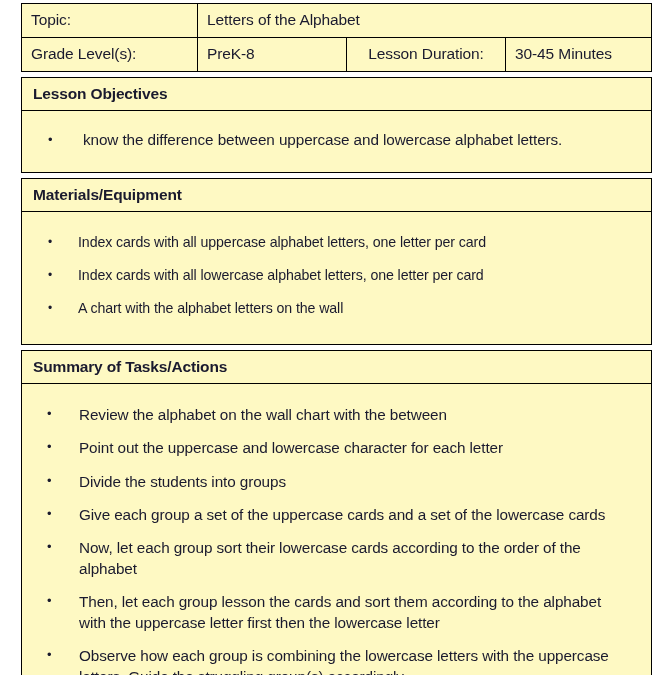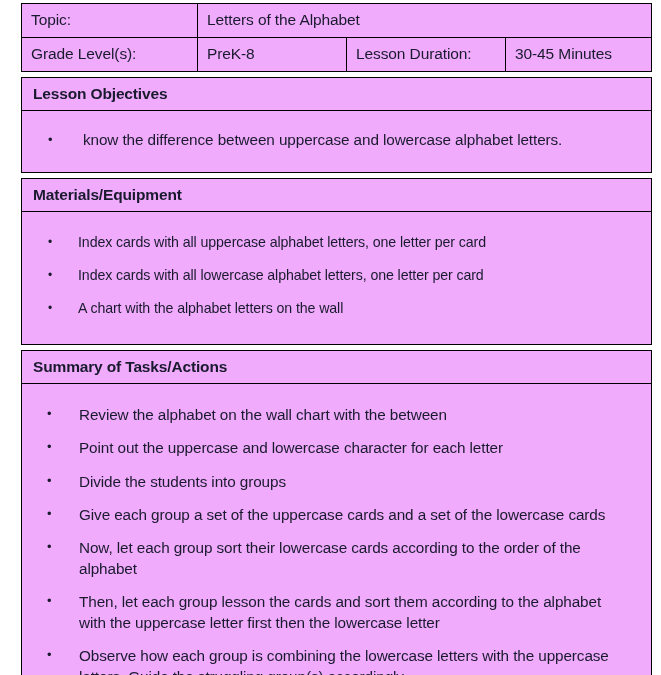--- a/index.html
+++ b/index.html
@@ -28,21 +28,21 @@
     top: 3px;
     width: 631px;
   }
 
   
   .block {
     border: 1.5px solid #000000;
     border-collapse: collapse;
     width: 100%;
     box-sizing: border-box;
-    background: #f0abfc;
+    background: #fef9c3;
   }
   .block + .block {
     margin-top: 5px;
   }
 
   .row {
     display: flex;
     width: 100%;
     box-sizing: border-box;
   }
@@ -57,21 +57,21 @@
     line-height: 1.28;
     letter-spacing: -0.1px;
   }
   .cell + .cell {
     border-left: 1.5px solid #000000;
   }
 
   .c-label   { width: 175px; flex: 0 0 175px; }
   .c-value   { flex: 1 1 auto; }
   .c-grade   { width: 149px; flex: 0 0 149px; }
-  .c-durlbl  { width: 159px; flex: 0 0 159px; }
+  .c-durlbl  { width: 159px; flex: 0 0 159px; text-align: center; }
   .c-durval  { flex: 1 1 auto; }
 
   .section-head {
     padding: 6px 9px 7px 11px;
     font-size: 15.5px;
     font-weight: bold;
     line-height: 1.25;
     letter-spacing: -0.15px;
   }
 

